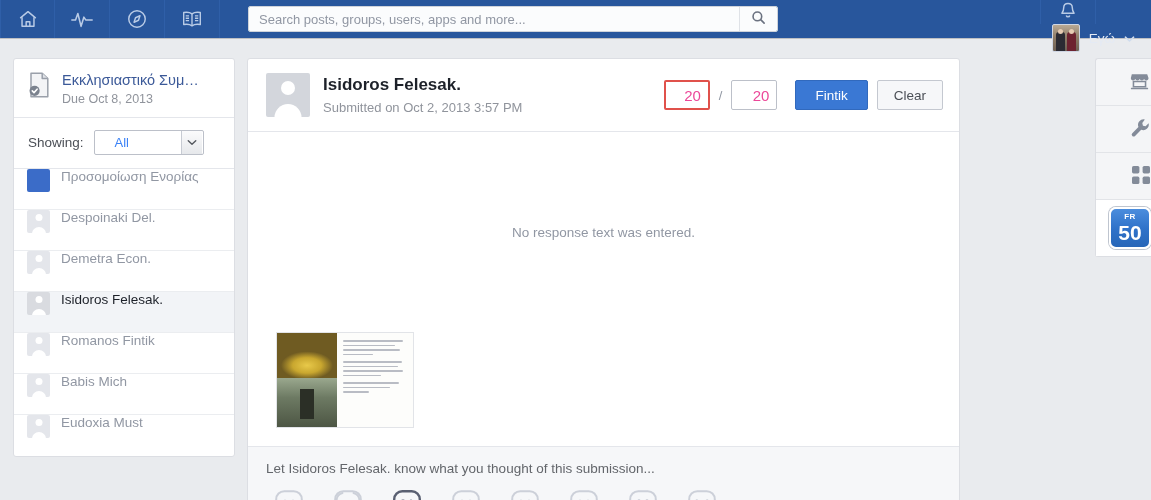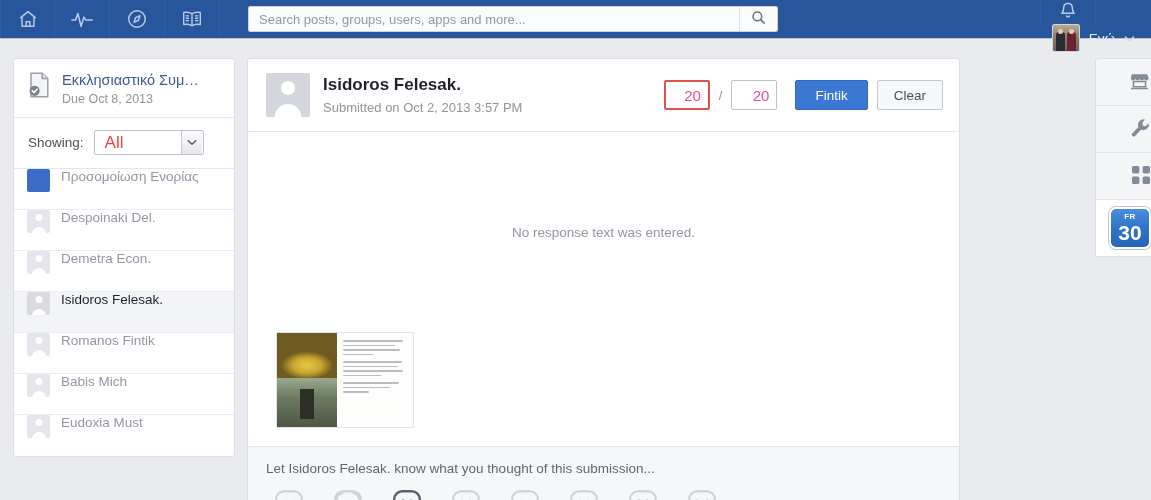--- a/index.html
+++ b/index.html
@@ -124,21 +124,21 @@
     border-bottom: 1px solid #e4e6eb;
   }
   #showing-label { color: #4b4f56; font-size: 13.5px; }
   #showing-select {
     width: 110px; height: 25px;
     border: 1px solid #bcc0c9; border-radius: 2px;
     background: #fff;
     display: flex; align-items: center;
     cursor: pointer;
   }
-  #showing-value { flex: 1; padding-left: 10px; color: #ef4444; font-size: 17px; }
+  #showing-value { flex: 1; padding-left: 20px; color: #3b82f6; font-size: 13px; }
   #showing-caret {
     width: 21px; height: 23px; margin: 0 1px 0 0;
     border-left: 1px solid #c7cbd3;
     background: linear-gradient(180deg,#fbfbfc 0%,#e6e8eb 100%);
     display: flex; align-items: center; justify-content: center;
   }
 
   .student-row {
     display: flex; gap: 11px;
     height: 41px;
@@ -610,16 +610,16 @@
         <rect x="1" y="1" width="7.4" height="7.4" rx="1.6"></rect>
         <rect x="11.6" y="1" width="7.4" height="7.4" rx="1.6"></rect>
         <rect x="1" y="11.6" width="7.4" height="7.4" rx="1.6"></rect>
         <rect x="11.6" y="11.6" width="7.4" height="7.4" rx="1.6"></rect>
       </svg>
     </span>
   </div>
   <div class="rail-cell active-cell">
     <div id="cal-icon">
       <span id="cal-dow">FR</span>
-      <span id="cal-day">30</span>
+      <span id="cal-day">50</span>
     </div>
   </div>
 </div>
 
 </body></html>

